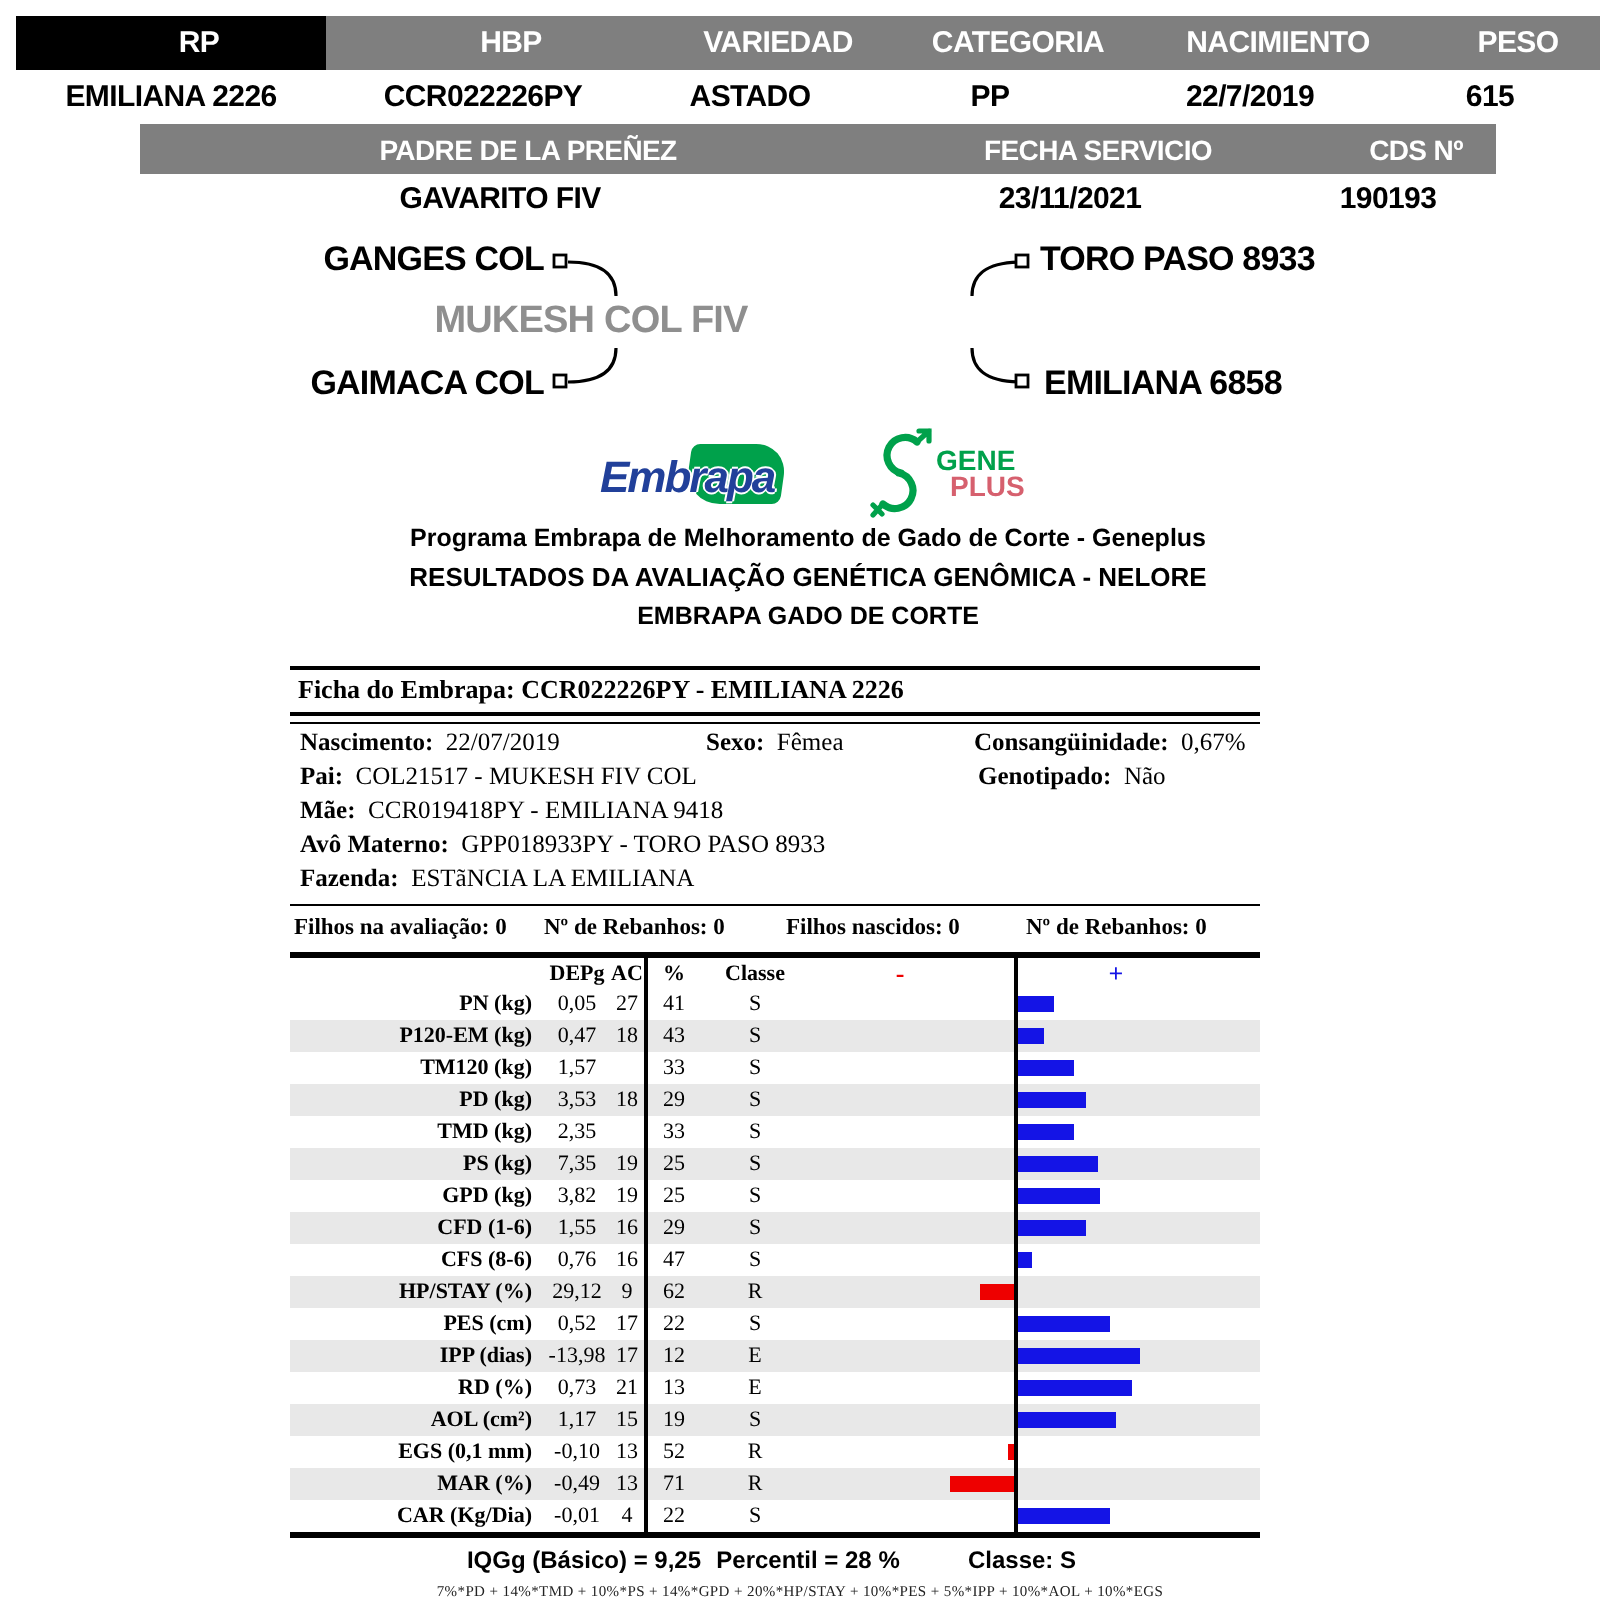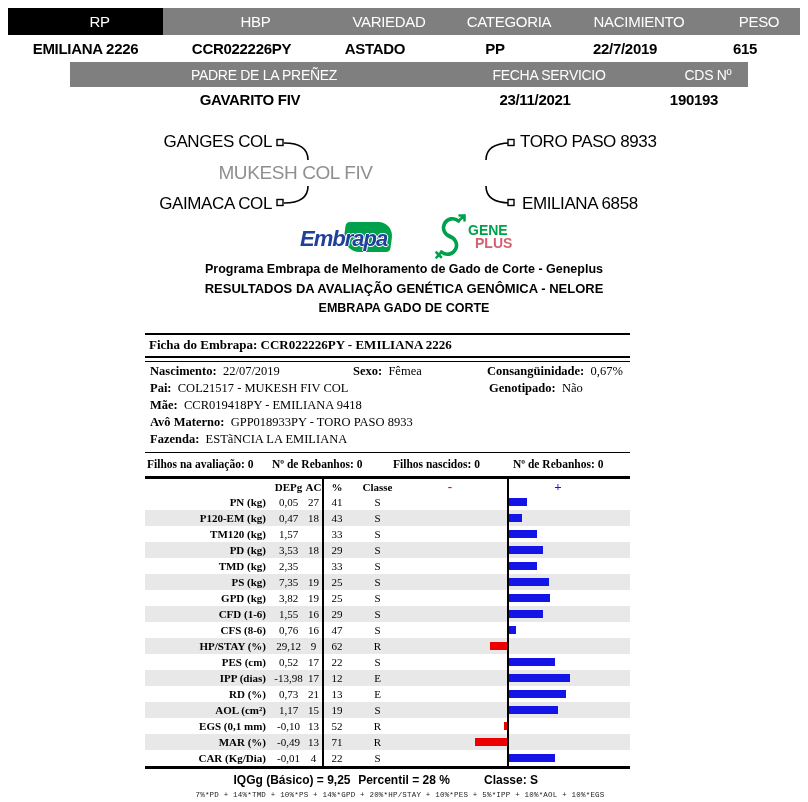--- a/index.html
+++ b/index.html
@@ -3,29 +3,29 @@
 <meta charset="utf-8">
 <style>
   html,body{margin:0;padding:0;background:#fff;}
   #sheet{position:relative;width:808px;height:802px;background:#fff;overflow:hidden;
          font-family:"Liberation Sans",sans-serif;color:#000;}
 
   
   #top-table{position:absolute;left:8px;top:8px;width:792px;}
   .tt-row{display:flex;}
   .tt-cell{display:flex;align-items:center;justify-content:center;box-sizing:border-box;}
-  .tt-head{height:27px;background:#7f7f7f;color:#fff;font-weight:normal;font-size:15px;letter-spacing:-0.3px;padding-left:28px;}
+  .tt-head{height:27px;background:#7f7f7f;color:#fff;font-weight:bold;font-size:15px;letter-spacing:-0.3px;padding-left:28px;}
   .tt-head.dark{background:#000;}
   .tt-val{height:26px;background:#fff;color:#000;font-weight:bold;font-size:15px;letter-spacing:-0.3px;}
 
   #service-table{position:absolute;left:70px;top:62px;width:678px;}
 
   
-  #pedigree{position:absolute;left:140px;top:126px;width:545px;height:96px;
-            font-weight:normal;font-size:17px;letter-spacing:-0.4px;}
+  #pedigree{position:absolute;left:140px;top:114px;width:545px;height:96px;
+            font-weight:bold;font-size:17px;letter-spacing:-0.4px;}
   .ped-name{position:absolute;white-space:nowrap;}
   #ped-sire-sire{left:0;width:132px;text-align:right;top:6px;}
   #ped-sire{left:68px;width:175px;text-align:center;top:36px;font-size:19px;color:#8f8f8f;}
   #ped-sire-dam{left:0;width:132px;text-align:right;top:68px;}
   #ped-dam-sire{left:380px;top:6px;}
   #ped-dam{left:272px;width:160px;text-align:center;top:36px;font-size:19px;color:#a6a6a6;}
   #ped-dam-dam{left:382px;top:68px;}
   #ped-svg{position:absolute;left:0;top:0;}
 
   
@@ -79,21 +79,21 @@
   .bar.pos{background:#1414e6;}
   .bar.neg{background:#ee0000;}
   #dep-divider{position:absolute;left:177px;top:0;bottom:0;width:2px;background:#000;}
   #dep-centerline{position:absolute;left:362px;top:0;bottom:0;width:2px;background:#000;}
 
   
   #summary{position:absolute;left:145px;top:773px;width:485px;height:16px;
            font-family:"Liberation Sans",sans-serif;font-weight:bold;font-size:12px;}
   .sum-item{position:absolute;transform:translateX(-50%);white-space:nowrap;}
   #formula{position:absolute;left:145px;top:791px;width:510px;text-align:center;
-           font-family:Liberation Mono, monospace;font-size:7.5px;color:#222;letter-spacing:0.2px;}
+           font-family:Liberation Serif, serif;font-size:7.5px;color:#222;letter-spacing:0.2px;}
 </style>
 </head>
 <body>
 
 <div id="sheet">
 
   <div id="top-table">
     <div class="tt-row">
         <div class="tt-cell tt-head dark" style="width: 155px;">RP</div>
         <div class="tt-cell tt-head" style="width: 157px;">HBP</div>

